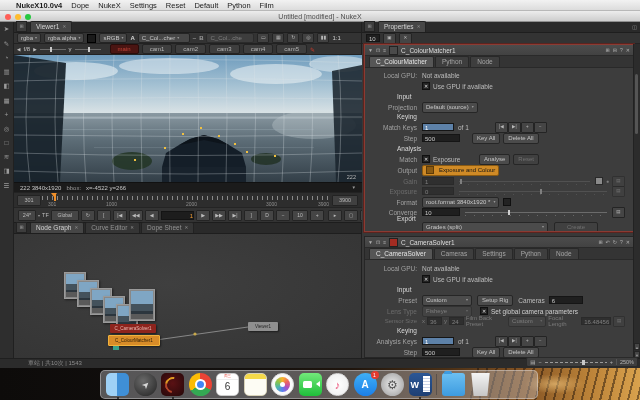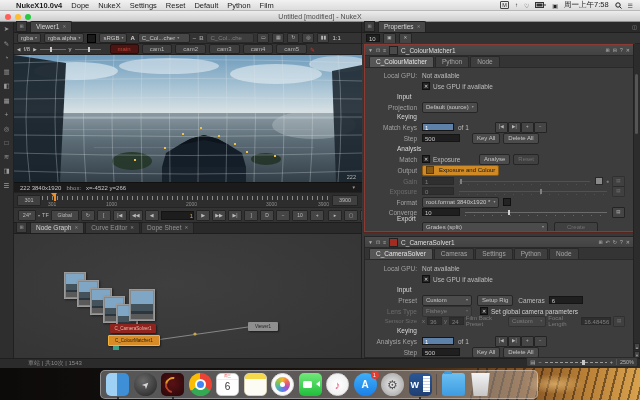--- a/index.html
+++ b/index.html
@@ -124,37 +124,20 @@
   <div class="menubar">
     <span style="font-size:8px;"></span>
     <span class="app">NukeX10.0v4</span>
     <span>Dope</span>
     <span>NukeX</span>
     <span>Settings</span>
     <span>Reset</span>
     <span>Default</span>
     <span>Python</span>
     <span>Film</span>
-    <span class="mb-right">
-      <span class="mbox">M</span>
-      <span style="font-size:6px;">↑</span>
-      <span style="font-size:6px;">♡</span>
-      <svg width="11" height="6" viewBox="0 0 11 6">
-          <rect x="0.5" y="0.5" width="8" height="5" fill="none" stroke="#333" stroke-width="1"></rect>
-          <rect x="1.5" y="1.5" width="6" height="3" fill="#333"></rect>
-          <rect x="9.5" y="2" width="1" height="2" fill="#333"></rect>
-        </svg>
-      <span style="font-size:6px;">▣</span>
-      <span>周一上午7:58</span>
-      <svg width="7" height="7" viewBox="0 0 7 7">
-          <circle cx="3" cy="3" r="2.2" fill="none" stroke="#222" stroke-width="1"></circle>
-          <line x1="4.6" y1="4.6" x2="6.5" y2="6.5" stroke="#222" stroke-width="1"></line>
-        </svg>
-      <span style="font-size:6px;">☰</span>
-    </span>
   </div>
 
   <div class="titlebar">
     <span class="tdot" style="left:5px;background:#ff5f57;"></span>
     <span class="tdot" style="left:15px;background:#febc2e;"></span>
     <span class="tdot" style="left:25px;background:#28c840;"></span>
     <span class="title-text">Untitled [modified] - NukeX</span>
   </div>
 
   <div class="nukewin">

